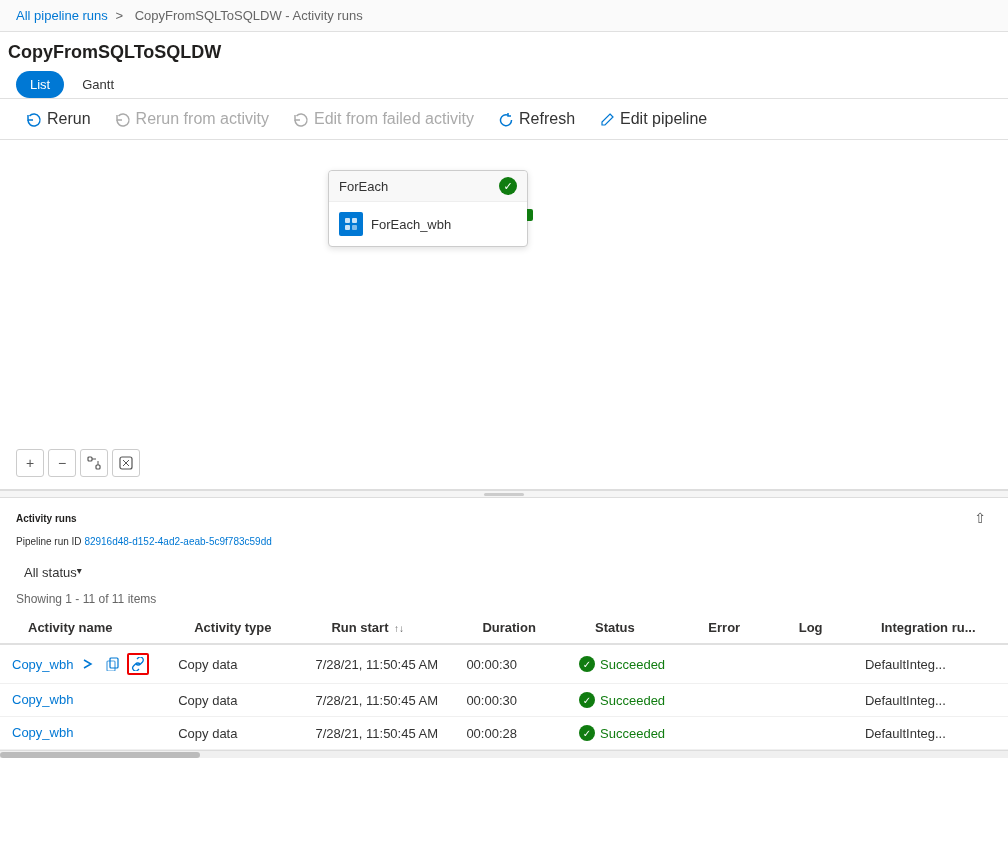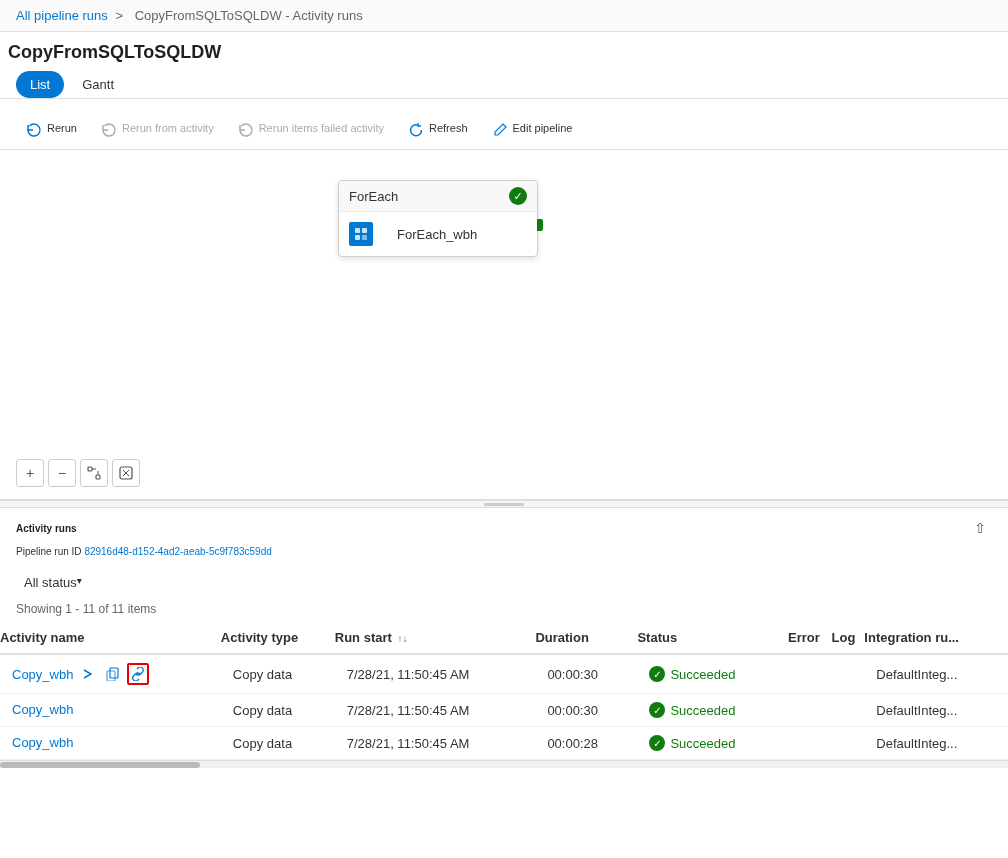--- a/index.html
+++ b/index.html
@@ -14,32 +14,32 @@
     .page-title { padding: 10px 8px 8px; font-size: 18px; font-weight: 600; color: #201f1e; }
 
     
     .tab-bar { display: flex; align-items: center; padding: 0 16px; border-bottom: 1px solid #e0e0e0; gap: 4px; }
     .tab-btn { padding: 6px 14px; border-radius: 20px; font-size: 13px; cursor: pointer; border: none; font-weight: 500; }
     .tab-btn.active { background: #0078d4; color: #fff; }
     .tab-btn.inactive { background: transparent; color: #333; }
 
     
     .toolbar { display: flex; align-items: center; padding: 6px 16px; border-bottom: 1px solid #e0e0e0; gap: 4px; }
-    .toolbar-btn { display: flex; align-items: flex-start; gap: 5px; padding: 5px 10px; border: none; background: transparent; cursor: pointer; color: #333; font-size: 11px; border-radius: 3px; margin-top: 12px; }
+    .toolbar-btn { display: flex; align-items: flex-end; gap: 5px; padding: 5px 10px; border: none; background: transparent; cursor: pointer; color: #333; font-size: 16px; border-radius: 3px; }
     .toolbar-btn.disabled { color: #aaa; cursor: default; }
     .icon-svg { width: 16px; height: 16px; flex-shrink: 0; }
 
     
     .canvas-area { position: relative; background: #fff; height: 350px; border-bottom: 1px solid #ddd; overflow: hidden; }
 
     
-    .foreach-node { position: absolute; top: 30px; left: 338px; border: 1px solid #ccc; border-radius: 4px; background: #fff; box-shadow: 0 2px 6px rgba(0,0,0,0.12); width: 200px; }
+    .foreach-node { position: absolute; top: 30px; left: 328px; border: 1px solid #ccc; border-radius: 4px; background: #fff; box-shadow: 0 2px 6px rgba(0,0,0,0.12); width: 200px; }
     .foreach-header { display: flex; align-items: center; justify-content: space-between; padding: 6px 10px; background: #f8f8f8; border-bottom: 1px solid #eee; border-radius: 4px 4px 0 0; font-size: 13px; font-weight: 500; }
     .foreach-success { width: 18px; height: 18px; border-radius: 50%; background: #107c10; display: flex; align-items: center; justify-content: center; color: #fff; font-size: 11px; }
-    .foreach-body { padding: 10px; display: flex; align-items: center; gap: 24px; }
+    .foreach-body { padding: 10px; display: flex; align-items: center; gap: 8px; }
     .foreach-icon { width: 24px; height: 24px; background: #0078d4; display: flex; align-items: center; justify-content: center; border-radius: 2px; color: #fff; font-size: 10px; flex-shrink: 0; }
 
     
     .canvas-controls { position: absolute; bottom: 12px; left: 16px; display: flex; align-items: center; gap: 4px; }
     .canvas-ctrl-btn { width: 28px; height: 28px; border: 1px solid #ccc; background: #fff; display: flex; align-items: center; justify-content: center; cursor: pointer; border-radius: 3px; font-size: 14px; color: #555; }
 
     
     .divider-handle { display: flex; justify-content: center; align-items: center; height: 8px; background: #f5f5f5; border-top: 1px solid #ddd; border-bottom: 1px solid #ddd; cursor: ns-resize; }
     .divider-handle-bar { width: 40px; height: 3px; background: #ccc; border-radius: 2px; }
 
@@ -54,21 +54,21 @@
 
     
     .filter-row { padding: 6px 16px; display: flex; align-items: center; gap: 4px; }
     .filter-btn { display: flex; padding: 4px 8px; border: none; background: transparent; cursor: pointer; font-size: 13px; color: #333; }
 
     .showing-text { padding: 2px 16px 6px; font-size: 12px; color: #666; }
 
     
     .table-wrapper { overflow-x: auto; }
     table { width: 100%; border-collapse: collapse; font-size: 13px; }
-    thead th { padding: 8px 0; text-align: left; font-weight: 600; color: #323130; border-bottom: 2px solid #e0e0e0; background: #fff; white-space: nowrap; cursor: pointer; }
+    thead th { padding: 8px 28px; text-align: left; font-weight: 600; color: #323130; border-bottom: 2px solid #e0e0e0; background: #fff; white-space: nowrap; cursor: pointer; }
     tbody tr { border-bottom: 1px solid #f0f0f0; }
     tbody td { padding: 8px 12px; white-space: nowrap; vertical-align: middle; }
 
     .sort-icon { font-size: 10px; margin-left: 2px; color: #666; }
 
     .status-success { display: flex; align-items: center; gap: 5px; color: #107c10; font-weight: 500; }
     .status-dot { width: 16px; height: 16px; border-radius: 50%; background: #107c10; display: flex; align-items: center; justify-content: center; color: #fff; font-size: 10px; flex-shrink: 0; }
 
     .action-icons { display: flex; align-items: center; gap: 3px; }
     .action-icon { width: 22px; height: 22px; display: flex; align-items: center; justify-content: center; cursor: pointer; border-radius: 2px; color: #0078d4; font-size: 13px; }
@@ -112,21 +112,21 @@
       <polyline points="2,3 2,8 7,8" fill="none" stroke="#aaa" stroke-width="1.5"></polyline>
     </svg>
     <span style="color:#aaa">Rerun from activity</span>
   </button>
 
   <button class="toolbar-btn disabled">
     <svg class="icon-svg" viewBox="0 0 16 16" fill="none">
       <path d="M2 8a6 6 0 1 0 1.5-3.9" stroke="#aaa" stroke-width="1.5" fill="none"></path>
       <polyline points="2,3 2,8 7,8" fill="none" stroke="#aaa" stroke-width="1.5"></polyline>
     </svg>
-    <span style="color:#aaa">Rerun items failed activity</span>
+    <span style="color:#aaa">Edit from failed activity</span>
   </button>
 
   <button class="toolbar-btn">
     <svg class="icon-svg" viewBox="0 0 16 16" fill="none">
       <path d="M13.5 8A5.5 5.5 0 1 1 10 3.1" stroke="#0078d4" stroke-width="1.5" fill="none"></path>
       <polyline points="10,1 10,4 13,4" fill="none" stroke="#0078d4" stroke-width="1.5"></polyline>
     </svg>
     <span>Refresh</span>
   </button>
 

